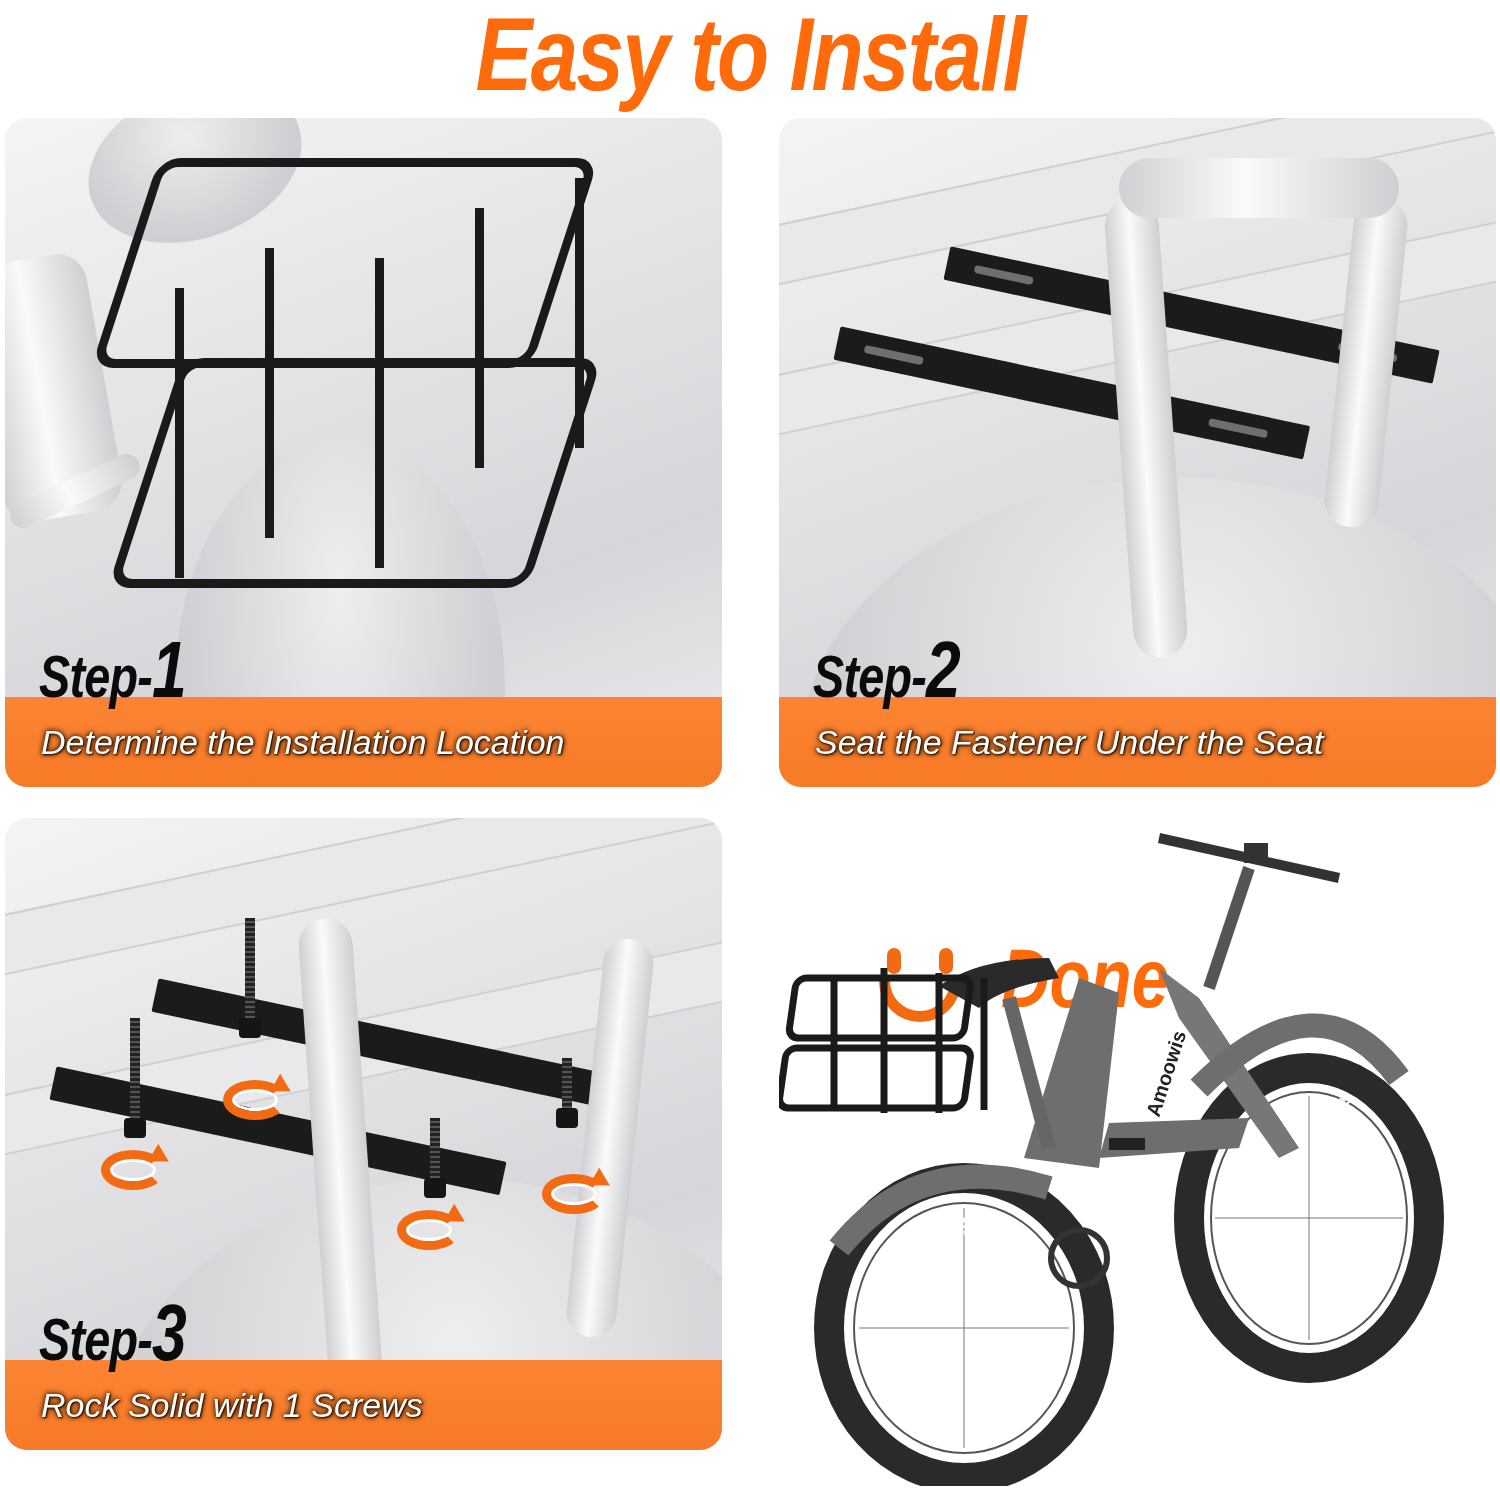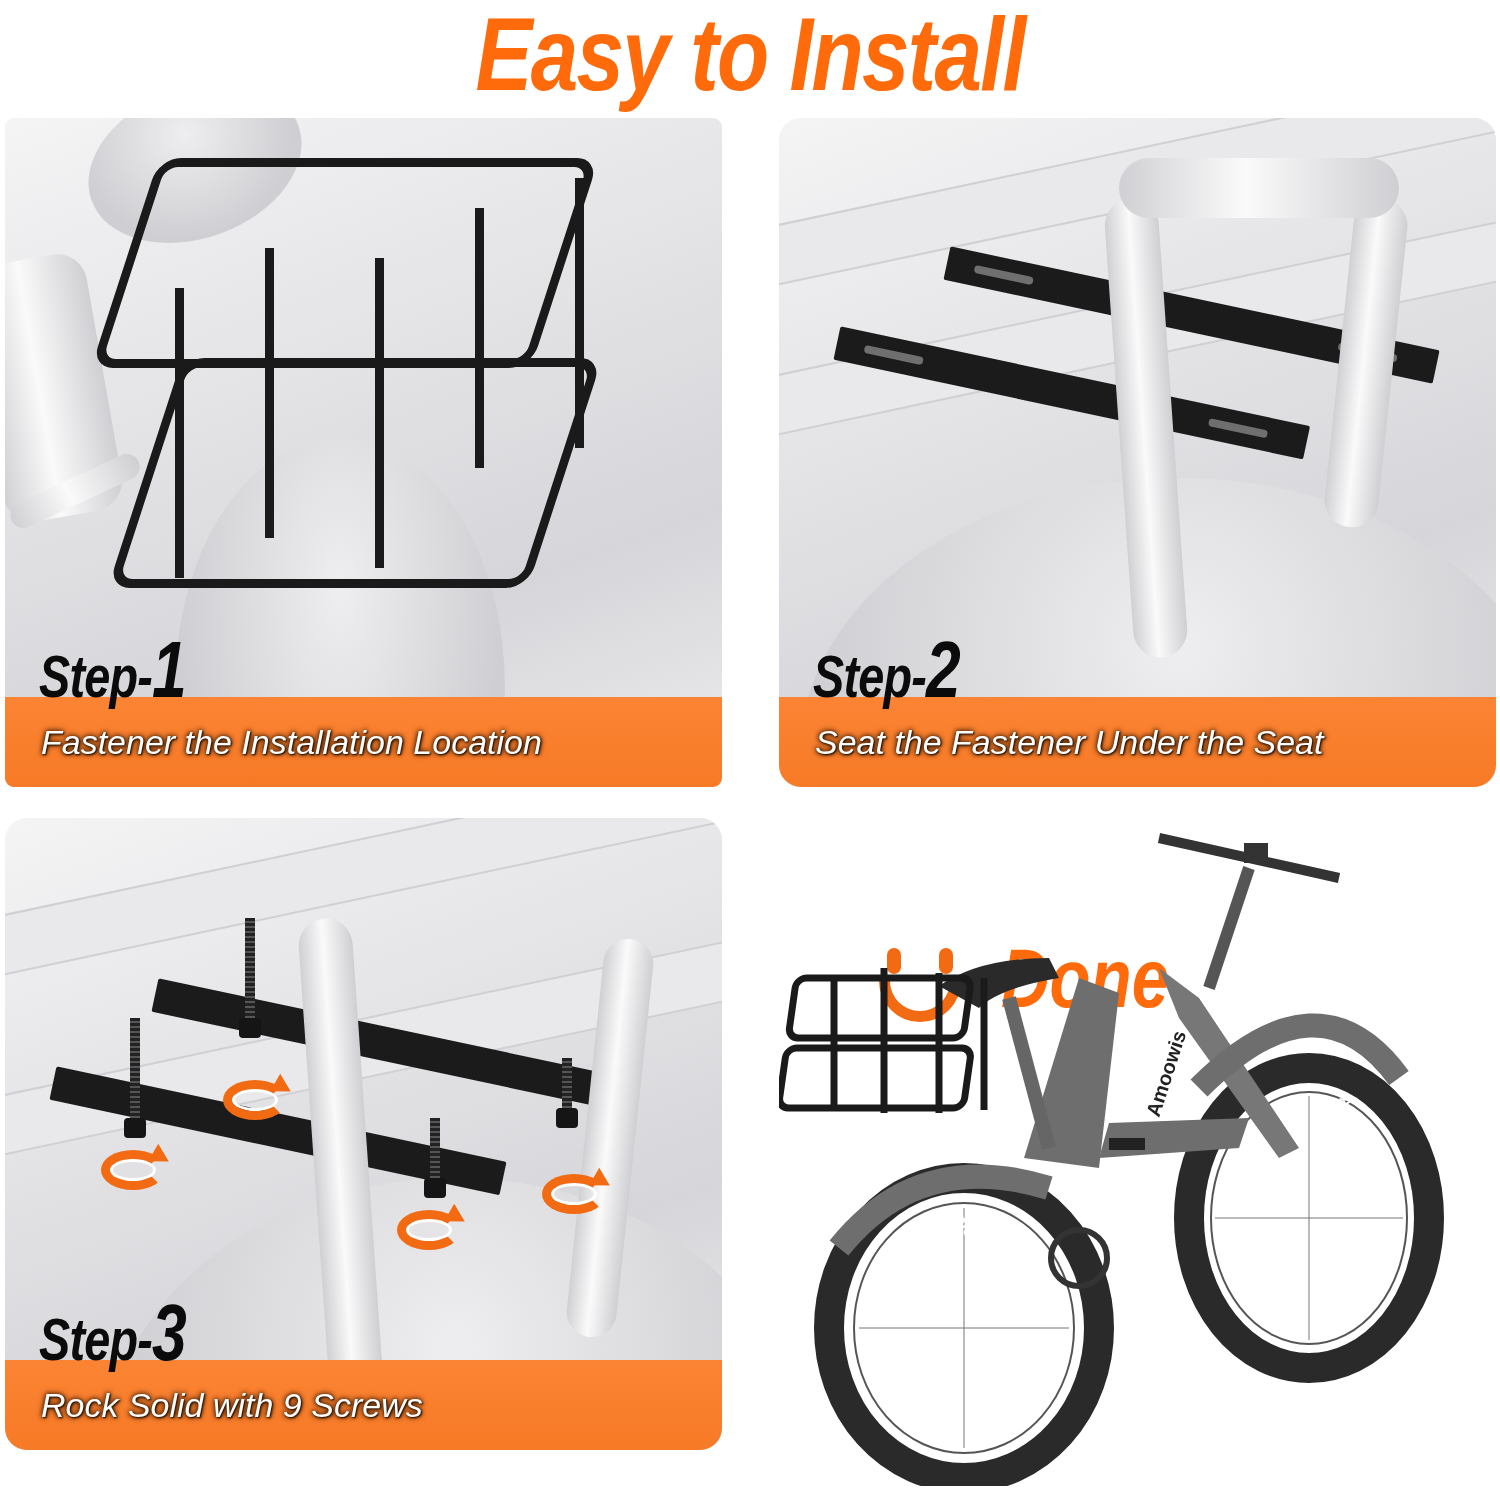--- a/index.html
+++ b/index.html
@@ -11,21 +11,21 @@
     text-align: center; color: #ff6a0a;
     font-family: "Liberation Sans", sans-serif; font-weight: 900; font-style: italic;
     font-size: 104px; line-height: 108px; letter-spacing: -2px;
     transform: scaleX(0.82); transform-origin: center;
   }
 
   .panel {
     position: absolute; width: 717px; height: 669px; border-radius: 22px; overflow: hidden;
     background: linear-gradient(160deg, #f4f4f5 0%, #e3e3e6 40%, #d6d6da 70%, #ececee 100%);
   }
-  .p1 { left: 5px; top: 118px; border-radius: 9px; }
+  .p1 { left: 5px; top: 118px; }
   .p2 { left: 779px; top: 118px; }
   .p3 { left: 5px; top: 818px; height: 632px; }
 
   .band {
     position: absolute; left: 0; right: 0; bottom: 0; height: 90px;
     background: linear-gradient(180deg, #fb8434 0%, #f77a26 100%);
   }
   .step-label {
     position: absolute; left: 34px; bottom: 80px;
     color: #0b0b0b; font-weight: 900; font-style: italic; font-size: 60px; line-height: 60px;
@@ -92,21 +92,21 @@
     <div class="bpost" style="left:60px;top:150px;height:290px;"></div>
     <div class="bpost" style="left:150px;top:110px;height:290px;"></div>
     <div class="bpost" style="left:260px;top:120px;height:310px;"></div>
     <div class="bpost" style="left:360px;top:70px;height:260px;"></div>
     <div class="bpost" style="left:460px;top:40px;height:270px;"></div>
   </div>
   <div class="band"></div>
   <div class="step-label">
     <span>Step-</span><span class="num">1</span>
   </div>
-  <div class="step-desc">Fastener the Installation Location</div>
+  <div class="step-desc">Determine the Installation Location</div>
 </div>
 
 <div class="panel p2">
   <div class="rail" style="left:-20px;top:30px;width:760px;height:60px;transform:rotate(-12deg);"></div>
   <div class="rail" style="left:-20px;top:180px;width:760px;height:60px;transform:rotate(-12deg);"></div>
   <div class="fender" style="left:20px;top:360px;width:760px;height:560px;"></div>
   <div class="plate" style="left:168px;top:128px;width:500px;height:34px;transform:rotate(12deg);transform-origin:left;">
     <div class="slot" style="left:28px;top:13px;width:60px;"></div>
     <div class="slot" style="left:400px;top:13px;width:60px;"></div>
   </div>
@@ -141,21 +141,21 @@
   <div class="tube" style="left:310px;top:100px;width:54px;height:520px;transform:rotate(-4deg);"></div>
   <div class="tube" style="left:580px;top:120px;width:50px;height:400px;transform:rotate(6deg);"></div>
   <div class="rot" style="left:218px;top:262px;"></div>
   <div class="rot" style="left:96px;top:332px;"></div>
   <div class="rot" style="left:392px;top:392px;"></div>
   <div class="rot" style="left:537px;top:356px;"></div>
   <div class="band"></div>
   <div class="step-label">
     <span>Step-</span><span class="num">3</span>
   </div>
-  <div class="step-desc">Rock Solid with 9 Screws</div>
+  <div class="step-desc">Rock Solid with 1 Screws</div>
 </div>
 
 <div class="done-wrap">
   <div class="smiley">
     <div class="eye" style="left:8px;"></div>
     <div class="eye" style="left:60px;"></div>
     <div class="mouth"></div>
   </div>
   <div class="done-text">Done</div>
 

